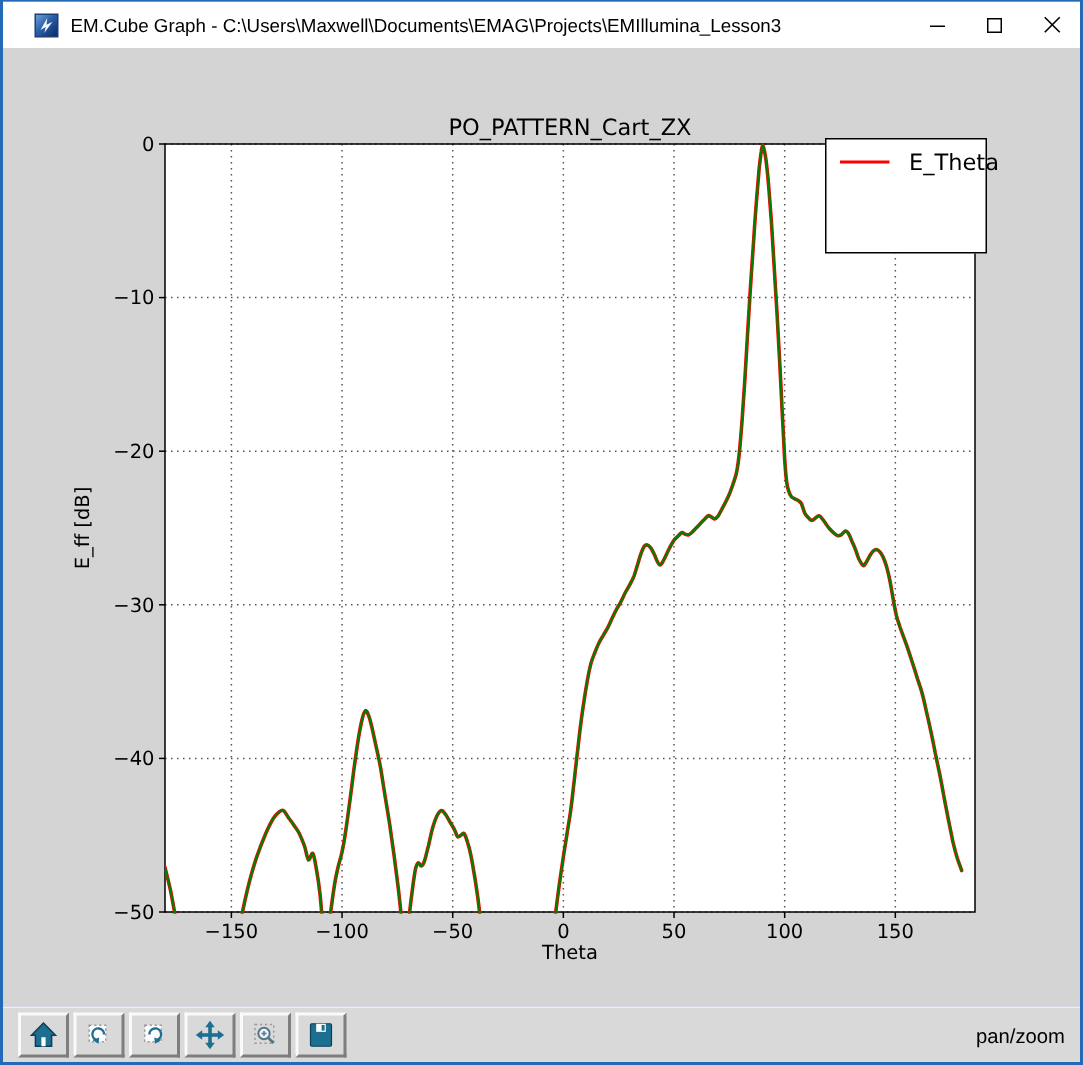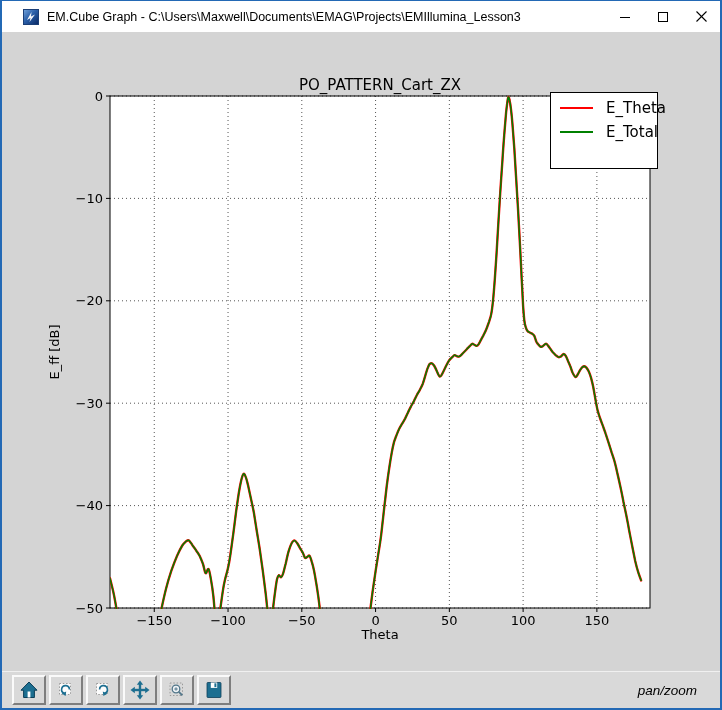--- a/index.html
+++ b/index.html
@@ -26,21 +26,21 @@
     background:#ffffff;border:1px solid #000;padding-top:3px;margin-top:31px;}
   .legend-row{display:flex;align-items:center;height:24px;}
   .legend-line{width:33px;height:2px;margin-left:9px;flex:0 0 auto;}
   .legend-label{margin-left:13px;font-size:15px;font-family:"DejaVu Sans",sans-serif;color:#000;}
   .toolbar{position:absolute;left:0;bottom:0;width:718px;height:37px;background:#d9d9d9;
     border-top:1px solid #f0f0f0;display:flex;align-items:center;}
   .tb-btn{width:34px;height:30px;margin-left:3px;padding:0;background:#d9d9d9;
     border:2px solid;border-color:#fafafa #7e7e7e #7e7e7e #fafafa;
     display:flex;align-items:center;justify-content:center;}
   .tb-btn:first-child{margin-left:10px;}
-  .status{margin-left:auto;margin-right:23px;font-size:13.5px;color:#000;font-family:"Liberation Sans",sans-serif;font-style:italic;}
+  .status{margin-left:auto;margin-right:10px;font-size:13.5px;color:#000;font-family:"Liberation Sans",sans-serif;}
 </style>
 </head>
 <body>
 
 <div class="window">
 
   <div class="titlebar">
     <div class="app-icon">
       <svg width="14" height="14" viewBox="0 0 14 14" style="position:absolute;left:0;top:0;">
         <polygon points="3,10 7.5,2 7,6.5 11,4.5 5.5,12 6.5,8" fill="#ffffff" opacity="0.95"></polygon>
@@ -121,24 +121,20 @@
       <text class="axlabel" x="378" y="607" text-anchor="middle">Theta</text>
       <text class="axlabel" transform="translate(57,320) rotate(-90)" text-anchor="middle">E_ff [dB]</text>
     </svg>
 
     
     <div class="legend">
       <div class="legend-row">
         <span class="legend-line" style="background: rgb(255, 0, 0);"></span>
         <span class="legend-label">E_Theta</span>
       </div>
-      <div class="legend-row">
-        <span class="legend-line" style="background: rgb(0, 128, 0);"></span>
-        <span class="legend-label">E_Total</span>
-      </div>
     </div>
   </div>
 
   <div class="toolbar">
     <button class="tb-btn">
       <svg width="20" height="20" viewBox="0 0 20 20">
         <polygon points="10,2 2,10.2 4.6,10.2 4.6,17.5 15.4,17.5 15.4,10.2 18,10.2" fill="#1d6f91" stroke="#0c3f59" stroke-width="1"></polygon>
         <rect x="8.6" y="11.5" width="2.8" height="6" fill="#ffffff"></rect>
       </svg>
     </button>

